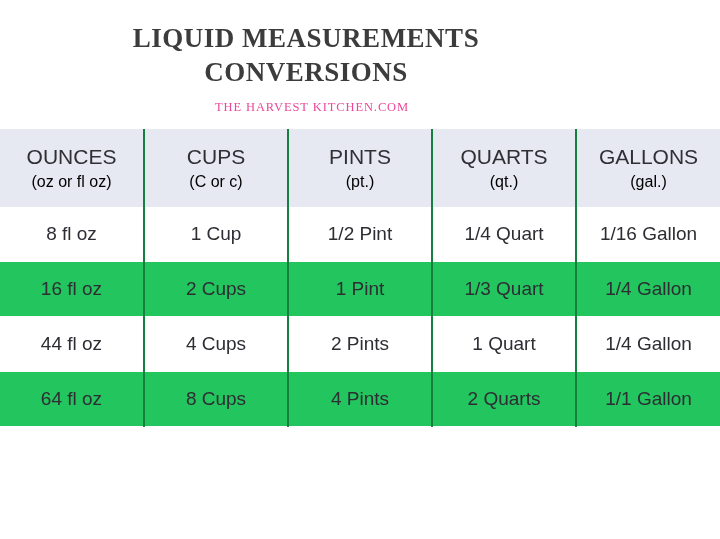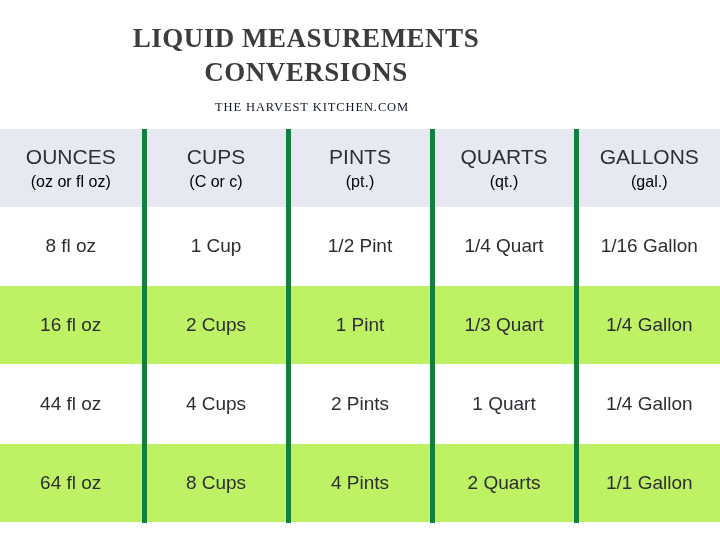--- a/index.html
+++ b/index.html
@@ -29,34 +29,34 @@
     font-weight: bold;
     font-size: 27px;
     letter-spacing: 0.5px;
     color: #3c3c3c;
     line-height: 1.25;
   }
   .subtitle {
     font-family: "Liberation Serif", serif;
     font-size: 12.5px;
     letter-spacing: 0.9px;
-    color: #0f172a;
+    color: #ec4899;
     margin-top: 10px;
     padding-left: 12px;
   }
   table.conv {
     width: 720px;
     border-collapse: collapse;
     margin-top: 14px;
     table-layout: fixed;
   }
   table.conv th, table.conv td {
     text-align: center;
     vertical-align: middle;
-    border-right: 5px solid #15803d;
+    border-right: 2px solid #15803d;
     border-left: 1px solid #ffffff;
   }
   table.conv th:first-child, table.conv td:first-child {
     border-left: none;
   }
   table.conv th:last-child, table.conv td:last-child {
     border-right: none;
   }
   thead th {
     background: #e6e9f2;
@@ -68,25 +68,25 @@
   }
   thead th .sub {
     display: block;
     font-size: 16px;
     margin-top: 2px;
     color: #000000;
   }
   tbody td {
     font-size: 19px;
     color: #2d2d33;
-    padding: 28px 4px;
+    padding: 16px 4px;
     background: #ffffff;
   }
   tbody tr.alt td {
-    background: #bef264;
+    background: #22c55e;
   }
   tbody tr {
     border-bottom: 1px solid #ffffff;
   }
   .footer-space {
     height: 56px;
   }
 </style>
 </head>
 <body>

